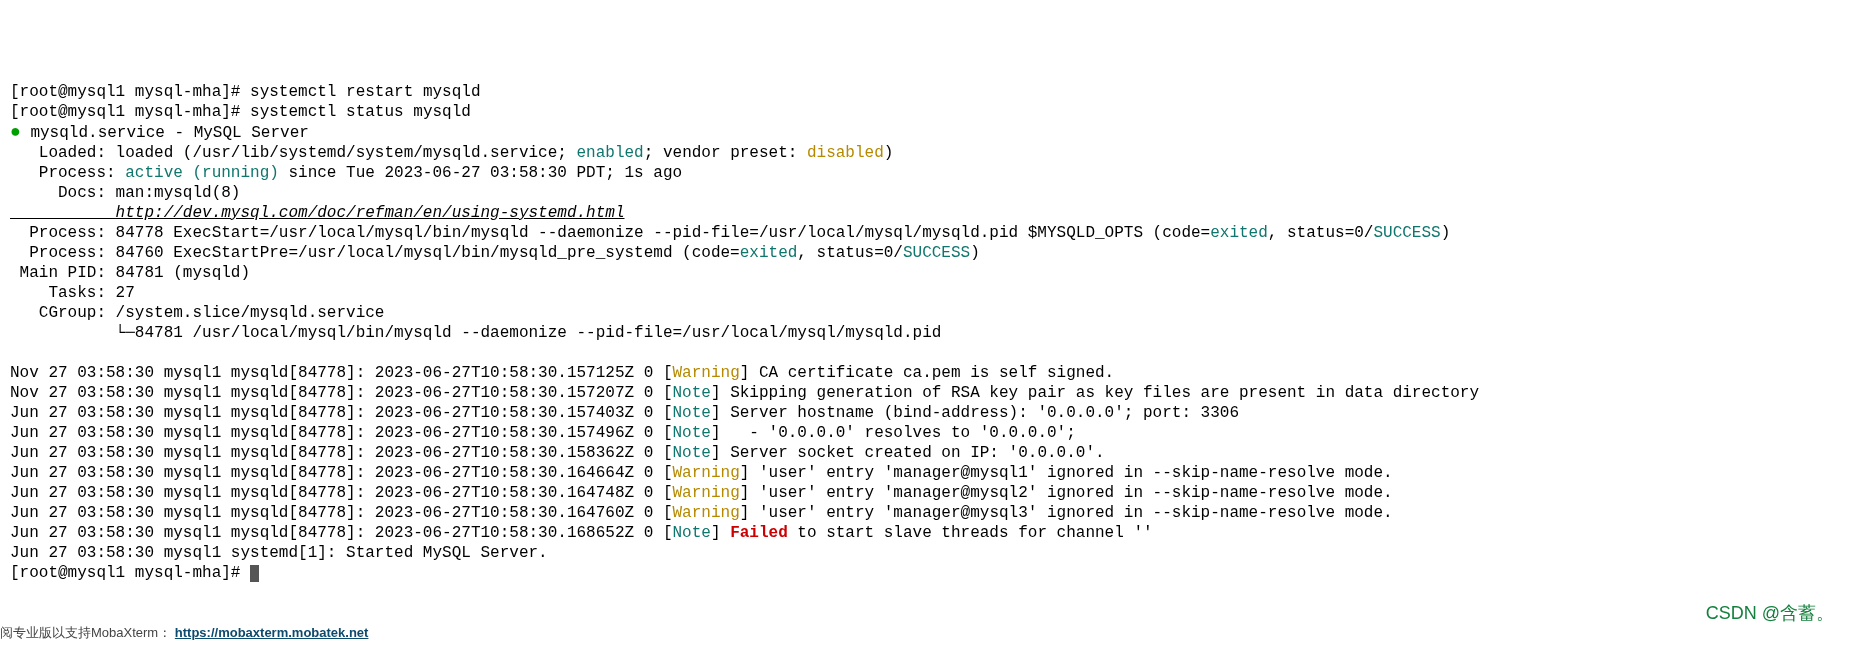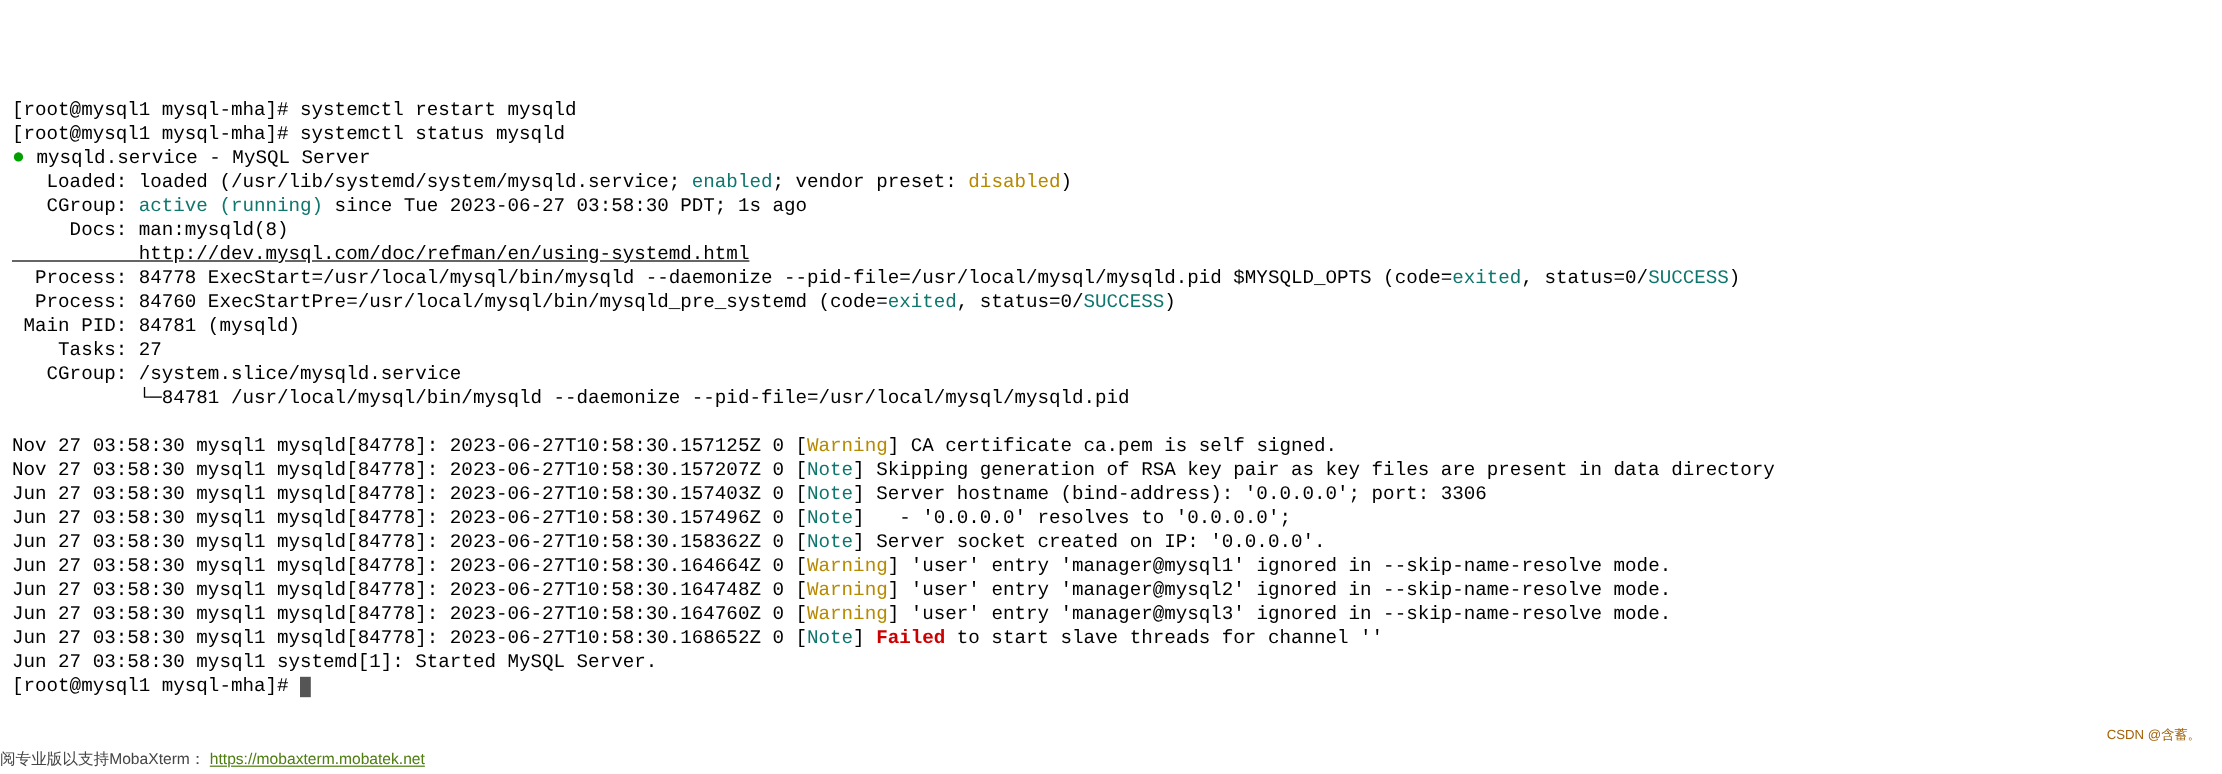--- a/index.html
+++ b/index.html
@@ -14,58 +14,58 @@
     overflow-x: auto;
   }
   .green-dot {
     color: #00a000;
     display: inline-block;
     font-size: 18px;
   }
   .green { color: #0f766e; }
   .yellow { color: #b58900; }
   .red { color: #cc0000; font-weight: bold; }
-  .underline { text-decoration: underline; }
+  .underline { text-decoration: underline; font-style: italic; }
   .cursor {
     background: #555;
     display: inline-block;
     width: 9px;
     height: 17px;
     vertical-align: text-bottom;
   }
   .watermark {
     position: fixed;
     bottom: 22px;
     right: 18px;
-    color: #a16207;
+    color: #15803d;
     font-family: sans-serif;
-    font-size: 11px;
+    font-size: 18px;
     white-space: nowrap;
     margin-left: 28px;
   }
   .footer {
     position: fixed;
     bottom: 2px;
     left: 0;
     font-family: "Microsoft YaHei", sans-serif;
     font-size: 13px;
     color: #444;
   }
-  .footer a { color: #4d7c0f; text-decoration: underline; }
+  .footer a { color: #0c4a6e; text-decoration: underline; font-weight: bold; }
 </style>
 </head>
 <body>
 
 
 
 <div><span>[root@mysql1 mysql-mha]# </span><span>systemctl restart mysqld</span>
 <span>[root@mysql1 mysql-mha]# </span><span>systemctl status mysqld</span>
 <span class="green-dot">●</span><span> mysqld.service - MySQL Server</span>
 <span>   Loaded: loaded (/usr/lib/systemd/system/mysqld.service; </span><span class="green">enabled</span><span>; vendor preset: </span><span class="yellow">disabled</span><span>)</span>
-<span>   CGroup: </span><span class="green">active (running)</span><span> since Tue 2023-06-27 03:58:30 PDT; 1s ago</span>
+<span>   Process: </span><span class="green">active (running)</span><span> since Tue 2023-06-27 03:58:30 PDT; 1s ago</span>
 <span>     Docs: man:mysqld(8)</span>
 <span class="underline">           http://dev.mysql.com/doc/refman/en/using-systemd.html</span>
 <span>  Process: 84778 ExecStart=/usr/local/mysql/bin/mysqld --daemonize --pid-file=/usr/local/mysql/mysqld.pid $MYSQLD_OPTS (code=</span><span class="green">exited</span><span>, status=0/</span><span class="green">SUCCESS</span><span>)</span>
 <span>  Process: 84760 ExecStartPre=/usr/local/mysql/bin/mysqld_pre_systemd (code=</span><span class="green">exited</span><span>, status=0/</span><span class="green">SUCCESS</span><span>)</span>
 <span> Main PID: 84781 (mysqld)</span>
 <span>    Tasks: 27</span>
 <span>   CGroup: /system.slice/mysqld.service</span>
 <span>           └─84781 /usr/local/mysql/bin/mysqld --daemonize --pid-file=/usr/local/mysql/mysqld.pid</span>
 <span></span>
 <span>Nov 27 03:58:30 mysql1 mysqld[84778]: 2023-06-27T10:58:30.157125Z 0 [</span><span class="yellow">Warning</span><span>] CA certificate ca.pem is self signed.</span>

